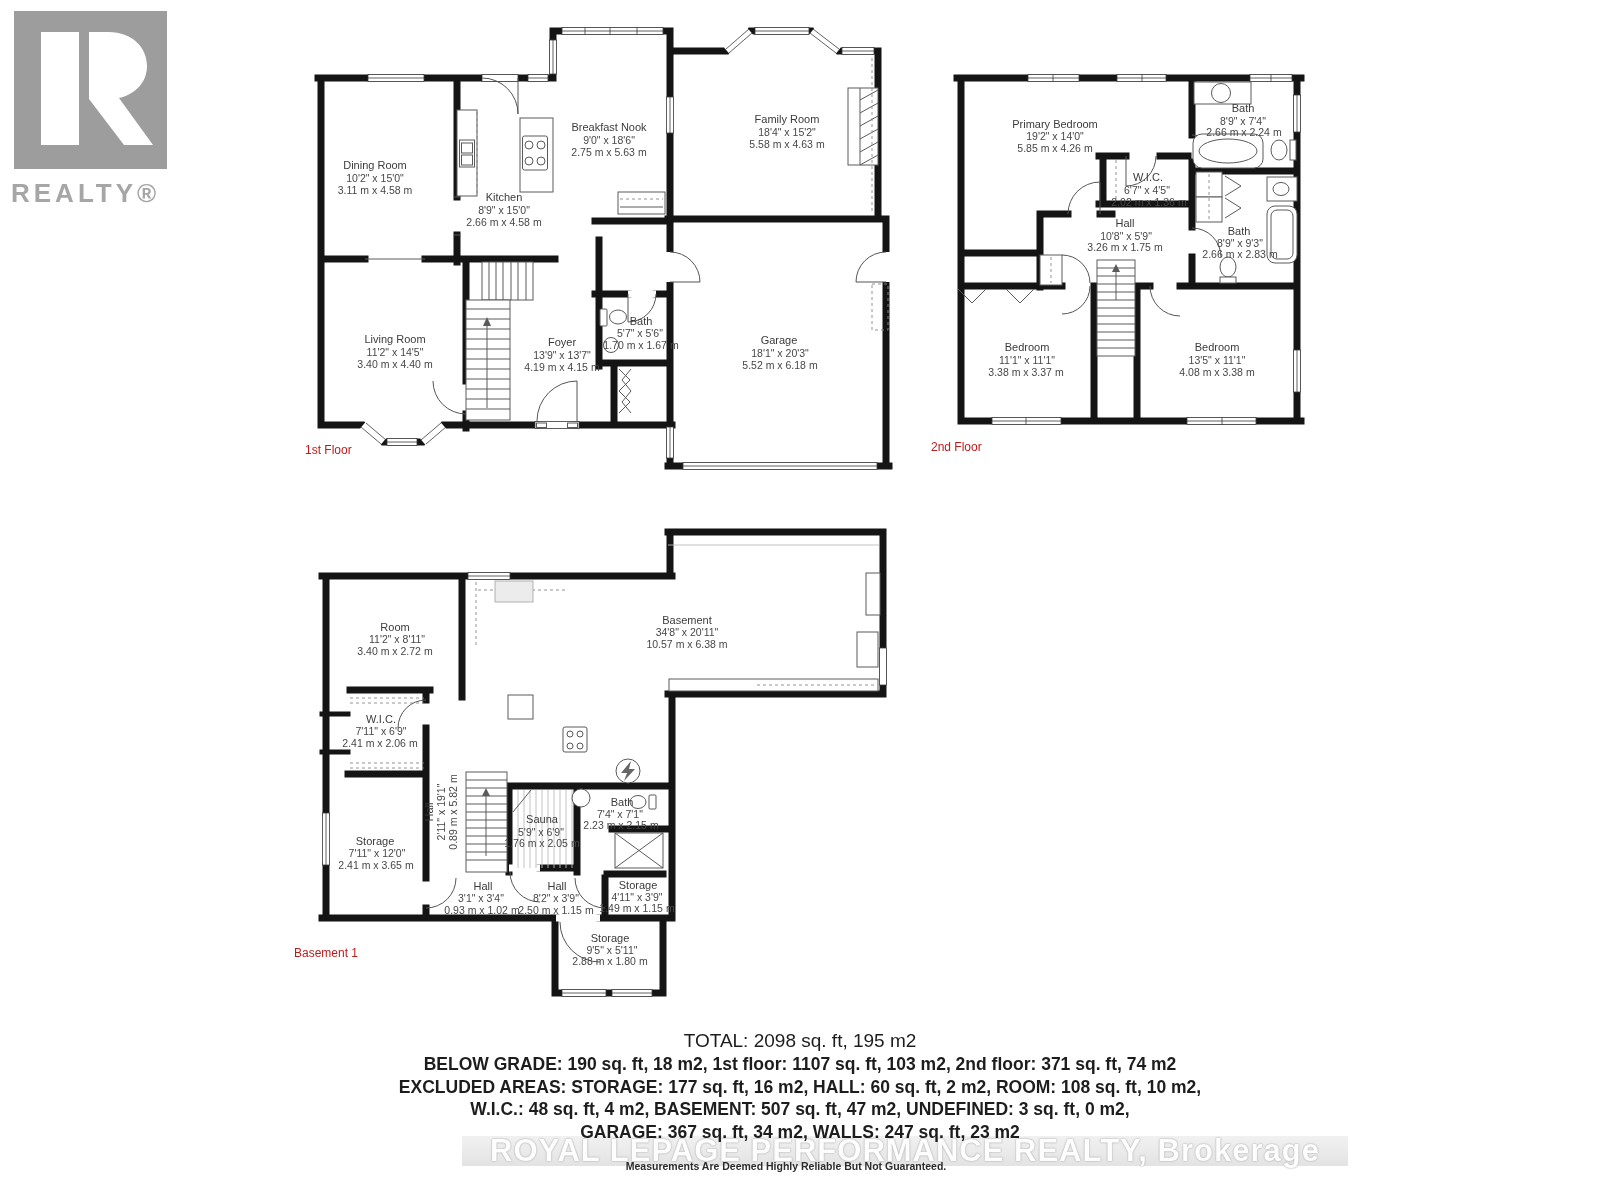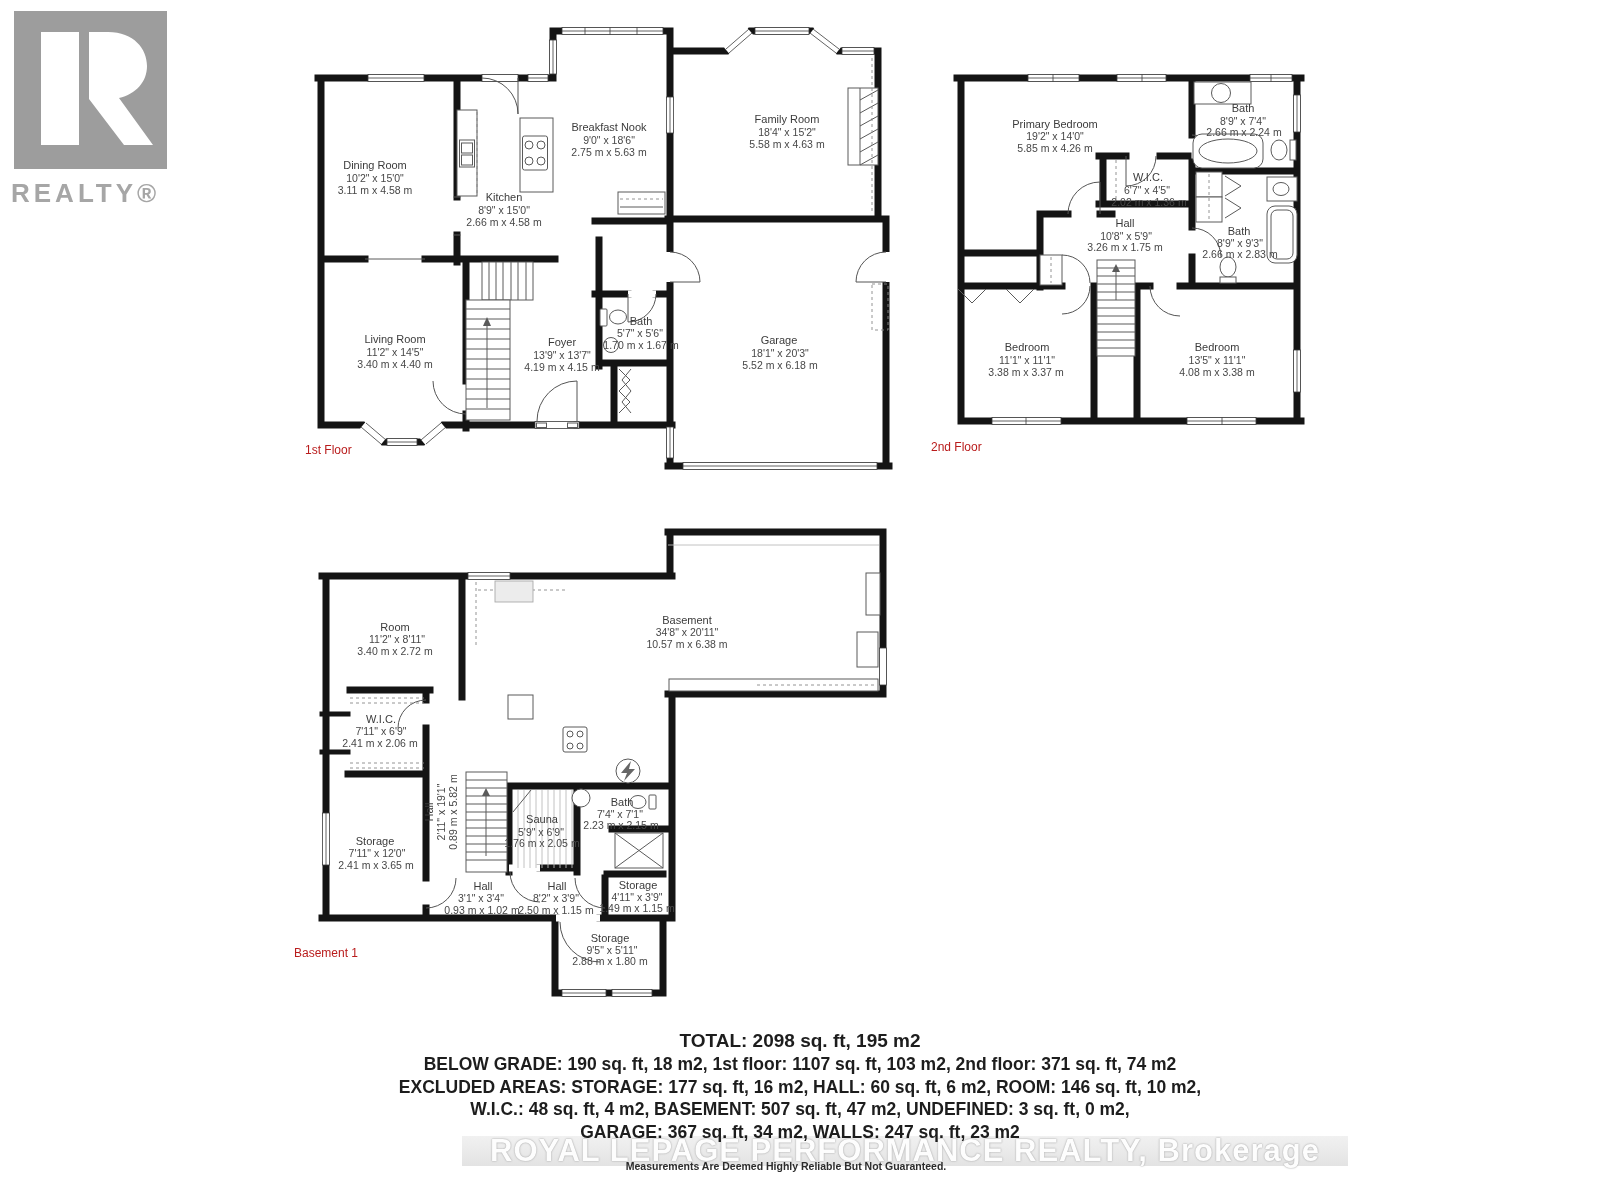--- a/index.html
+++ b/index.html
@@ -16,21 +16,21 @@
   .fix{fill:#fff;stroke:#5a5a5a;stroke-width:1;}
   .win{fill:#fff;stroke:#3a3a3a;stroke-width:0.8;}
   .winl{stroke:#3a3a3a;stroke-width:0.8;}
   .dash{fill:none;stroke:#888;stroke-width:0.9;stroke-dasharray:3 3;}
   .lite{fill:none;stroke:#bbb;stroke-width:0.9;}
   .arc{fill:none;stroke:#555;stroke-width:1;}
   .gap{fill:#fff;stroke:none;}
   .floor-label{position:absolute;font-size:12px;color:#b91c1c;}
   
   #summary{position:absolute;left:0;top:1029px;width:1600px;text-align:center;color:#1d1d1d;z-index:3;}
-  #summary .total{font-size:19px;font-weight:700;line-height:24px;}
+  #summary .total{font-size:19px;font-weight:400;line-height:24px;}
   #summary .line{font-size:17.5px;font-weight:700;line-height:22.5px;}
   #watermark{position:absolute;left:462px;top:1136px;width:886px;height:30px;z-index:2;
      text-align:center;font-size:31px;font-weight:600;letter-spacing:1px;color:#fdfdfd;
      background:linear-gradient(180deg,#f1f1f1,#e3e3e3);
      text-shadow:0 0 2px #a9a9a9, 0 0 1px #b5b5b5;white-space:nowrap;line-height:30px;}
   #disclaimer{position:absolute;left:0;top:1160px;width:1572px;text-align:center;
      font-size:10.5px;font-weight:700;color:#2c2c2c;z-index:3;}
   #logo-text{position:absolute;left:11px;top:178px;width:190px;font-size:26px;font-weight:600;
      letter-spacing:4px;color:#a6a6a6;}
 </style>
@@ -407,17 +407,17 @@
     <text class="rd" x="612" y="954">9'5" x 5'11"</text>
     <text class="rd" x="610" y="965">2.88 m x 1.80 m</text>
   </g>
 </svg>
 <div class="floor-label" style="left:294px;top:946px;">Basement 1</div>
 
 <div id="watermark">ROYAL LEPAGE PERFORMANCE REALTY, Brokerage</div>
 <div id="summary">
   <div class="total">TOTAL: 2098 sq. ft, 195 m2</div>
   <div class="line">BELOW GRADE: 190 sq. ft, 18 m2, 1st floor: 1107 sq. ft, 103 m2, 2nd floor: 371 sq. ft, 74 m2</div>
-  <div class="line">EXCLUDED AREAS: STORAGE: 177 sq. ft, 16 m2, HALL: 60 sq. ft, 6 m2, ROOM: 146 sq. ft, 10 m2,</div>
+  <div class="line">EXCLUDED AREAS: STORAGE: 177 sq. ft, 16 m2, HALL: 60 sq. ft, 2 m2, ROOM: 108 sq. ft, 10 m2,</div>
   <div class="line">W.I.C.: 48 sq. ft, 4 m2, BASEMENT: 507 sq. ft, 47 m2, UNDEFINED: 3 sq. ft, 0 m2,</div>
   <div class="line">GARAGE: 367 sq. ft, 34 m2, WALLS: 247 sq. ft, 23 m2</div>
 </div>
 <div id="disclaimer">Measurements Are Deemed Highly Reliable But Not Guaranteed.</div>
 
 </body></html>

